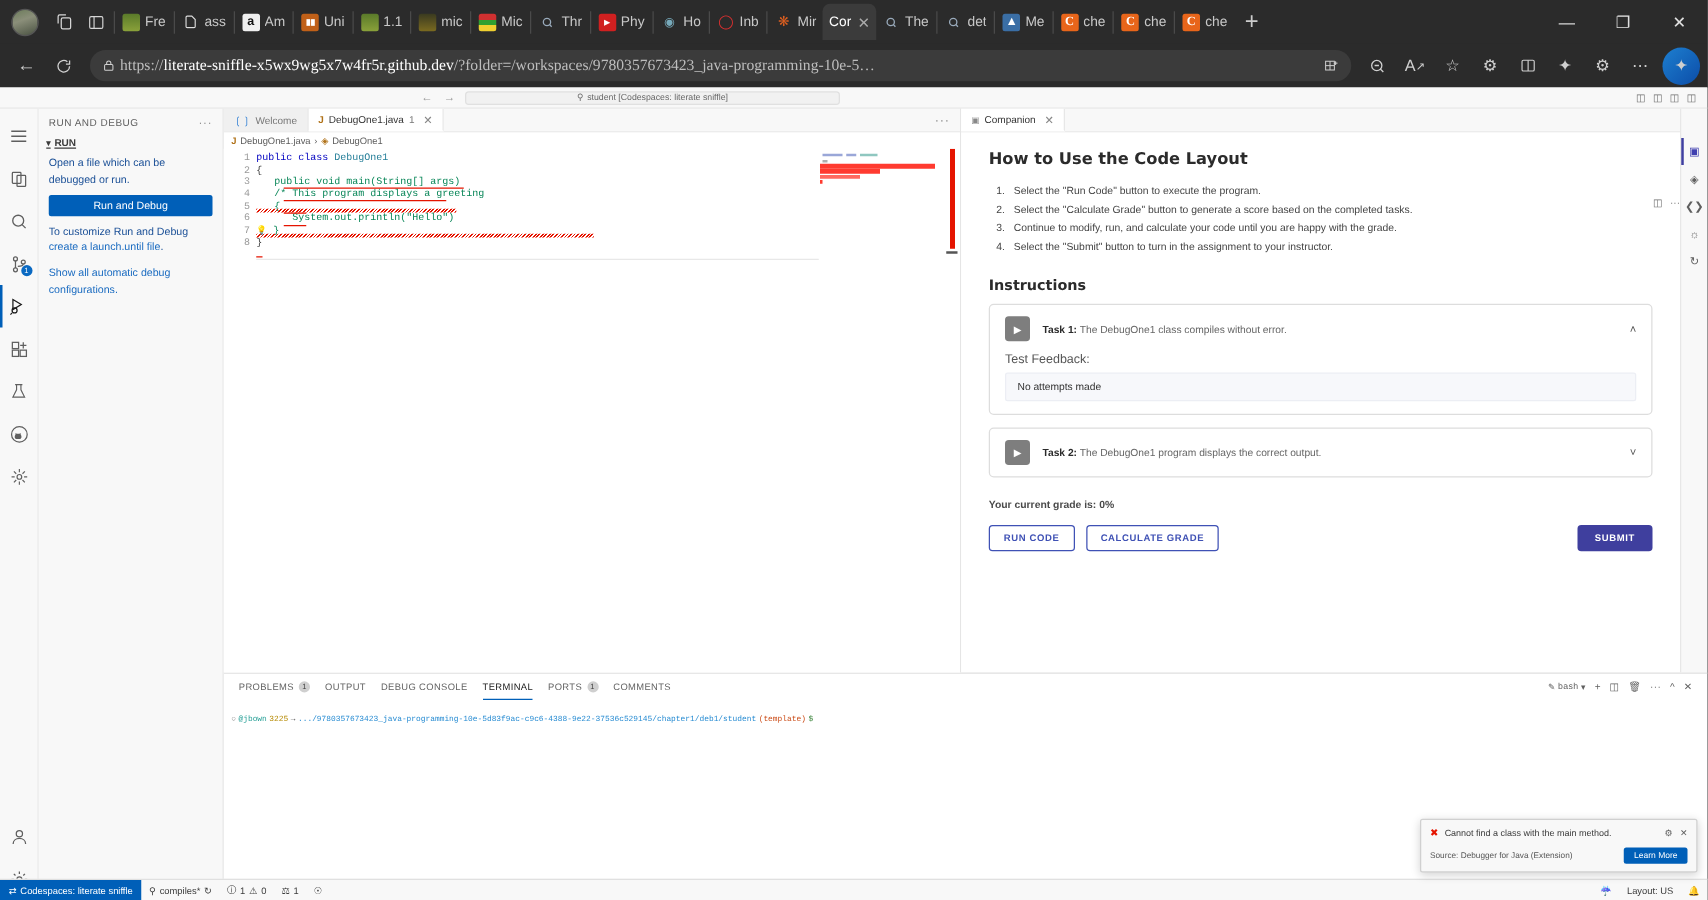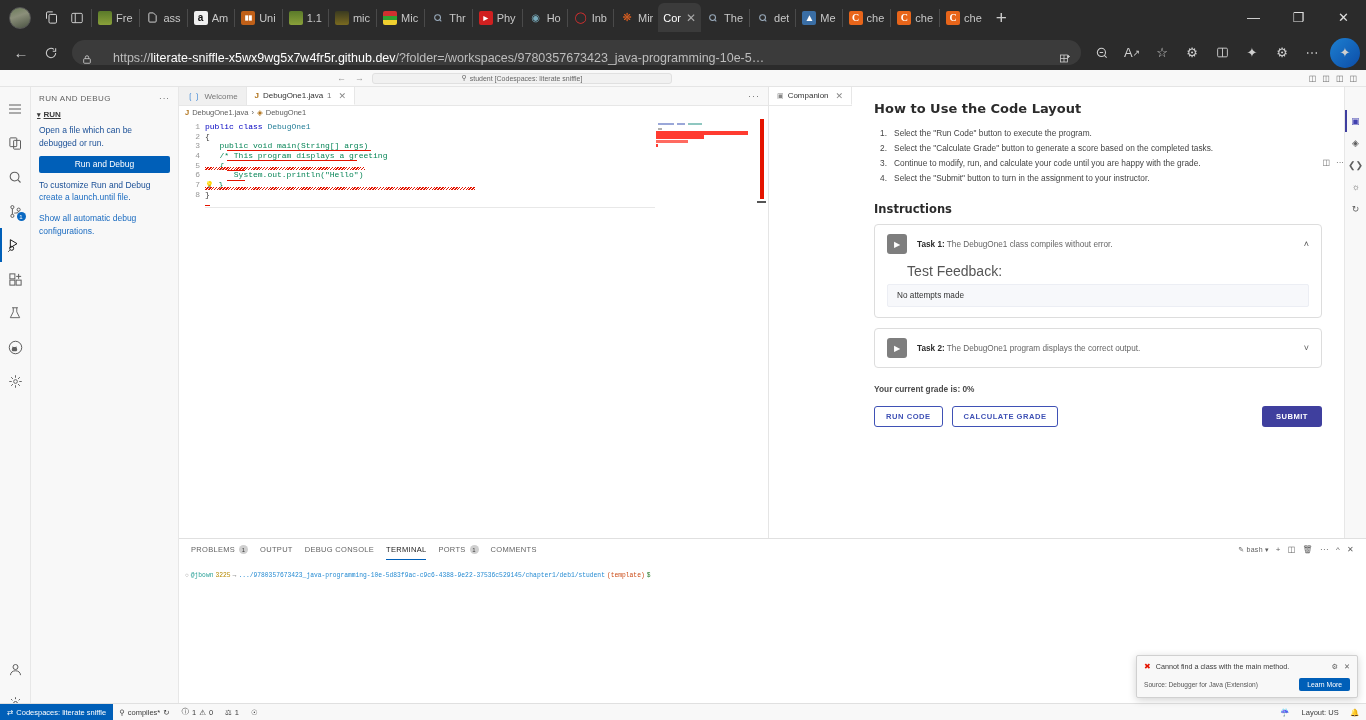--- a/index.html
+++ b/index.html
@@ -51,22 +51,22 @@
   .fv-bag2 { background: linear-gradient(#d03030 33%,#30a030 33%,#30a030 66%,#f0d030 66%); }
   .fv-red { background: #d02020; color: #fff; }
   .fv-dotred { color: #e03030; }
   .fv-blue { background: #3a6ea5; color: #fff; }
   .fv-c { background: #e8651a; color: #fff; font-weight: bold; font-family: "Liberation Serif", serif; }
 
   .navbar { height: 35px; background: #2b2b2b; display: flex; align-items: center; padding: 0 6px; }
   .navbtn { width: 30px; height: 30px; display: flex; align-items: center; justify-content: center; color: #cfcfcf; font-size: 15px; flex: 0 0 auto; }
   .urlbar {
     flex: 1 1 auto; height: 25px; background: #3b3b3b; border-radius: 13px;
-    display: flex; align-items: flex-end; padding: 0 10px; gap: 21px;
-    margin: 0 6px; min-width: 0;
+    display: flex; align-items: center; padding: 0 10px; gap: 4px;
+    margin: 0 6px; min-width: 0; font-family: Liberation Serif, serif;
   }
   .urlbar .lock { color: #d0d0d0; font-size: 11px; flex: 0 0 auto; }
   .urltext { font-size: 12.5px; color: #bdbdbd; white-space: nowrap; overflow: hidden; flex: 1 1 auto; }
   .urltext b { color: #fff; font-weight: normal; }
   .navtools { display: flex; align-items: center; flex: 0 0 auto; }
   .navtools div { width: 30px; height: 30px; display: flex; align-items: center; justify-content: center; color: #cfcfcf; font-size: 13px; }
   .copilot { width: 26px; height: 26px; border-radius: 50%;
     background: linear-gradient(135deg,#1d7fd0,#0c4da8); color:#fff;
     display:flex; align-items:center; justify-content:center; font-size:12px; margin-left:3px; }
 
@@ -152,37 +152,37 @@
     background-image: repeating-linear-gradient(135deg,#e51400 0,#e51400 1px,transparent 1px,transparent 2px);
   }
   .errline { position: absolute; border-bottom: 1px solid #e51400; }
   .bulb { color: #e8b400; font-size: 7px; }
   .minimap { position: absolute; right: 20px; top: 0; width: 92px; height: 100%; }
   .mm-line { position: absolute; height: 2px; }
   .ovscroll { position: absolute; right: 0; top: 0; width: 13px; height: 100%; }
   .ov-mark { position: absolute; background: #e51400; width: 4px; right: 4px; }
 
   
-  .egroup-right { flex: 1 1 auto; display: flex; min-width: 0; }
+  .egroup-right { flex: 1 1 auto; display: flex; flex-direction: column; min-width: 0; }
   .companion-body { flex: 1 1 auto; background: #fff; overflow: hidden; padding: 14px 22px 0 22px; color: #333; font-size: 8px; }
   .comp-h1 { font-size: 13px; font-weight: bold; color: #2b2b2b; margin-bottom: 10px; font-family: "DejaVu Sans", sans-serif; }
   .comp-ol { list-style: none; counter-reset: n; margin-bottom: 16px; }
   .comp-ol li { counter-increment: n; font-size: 8.3px; line-height: 15px; color: #444; padding-left: 20px; position: relative; }
   .comp-ol li::before { content: counter(n) "."; position: absolute; left: 6px; color: #444; }
   .comp-h2 { font-size: 11.5px; font-weight: bold; color: #2b2b2b; margin-bottom: 8px; font-family: "DejaVu Sans", sans-serif; }
   .comp-p { font-size: 8.3px; line-height: 14px; color: #444; text-align: justify; margin-bottom: 18px; }
 
   .taskcard { border: 1px solid #ddd; border-radius: 4px; margin-bottom: 10px; background: #fff; }
   .taskhead { display: flex; align-items: center; gap: 10px; padding: 9px 12px; }
   .playbtn { width: 20px; height: 20px; background: #7e7e7e; border-radius: 3px; color: #fff; display: flex; align-items: center; justify-content: center; font-size: 8px; flex: 0 0 auto; }
   .tasklabel { font-size: 8.2px; color: #666; }
   .tasklabel b { color: #2b2b2b; }
   .chev { margin-left: auto; color: #555; font-size: 9px; }
   .taskbody { padding: 0 12px 10px 12px; }
-  .tfb-label { font-size: 14px; color: #555; margin-bottom: 5px; margin-left: 20px; }
+  .tfb-label { font-size: 10px; color: #555; margin-bottom: 5px; }
   .tfb-box { background: #f7f8fb; border: 1px solid #eceef4; border-radius: 2px; padding: 6px 9px; font-size: 8.2px; color: #333; }
 
   .gradeline { font-size: 8.3px; font-weight: bold; color: #4a4a4a; margin: 16px 0 12px 0; }
   .btnrow { display: flex; align-items: center; gap: 9px; }
   .obtn { border: 1px solid #3f51b5; color: #3f51b5; background: #fff; border-radius: 3px; padding: 5px 11px; font-size: 7.6px; letter-spacing: .5px; font-weight: bold; }
   .pbtn { margin-left: auto; background: #3f3f9e; color: #fff; border-radius: 3px; padding: 6px 14px; font-size: 7.6px; letter-spacing: .5px; font-weight: bold; }
 
   .rightbar { width: 22px; background: #f8f8f8; border-left: 1px solid #e7e7e7; flex: 0 0 auto; display: flex; flex-direction: column; align-items: center; padding-top: 23px; }
   .rb-ico { width: 22px; height: 22px; display: flex; align-items: center; justify-content: center; color: #5f5f5f; font-size: 9px; }
   .rb-ico.active { color: #4040b0; box-shadow: inset 2px 0 0 #3f3fa0; }

